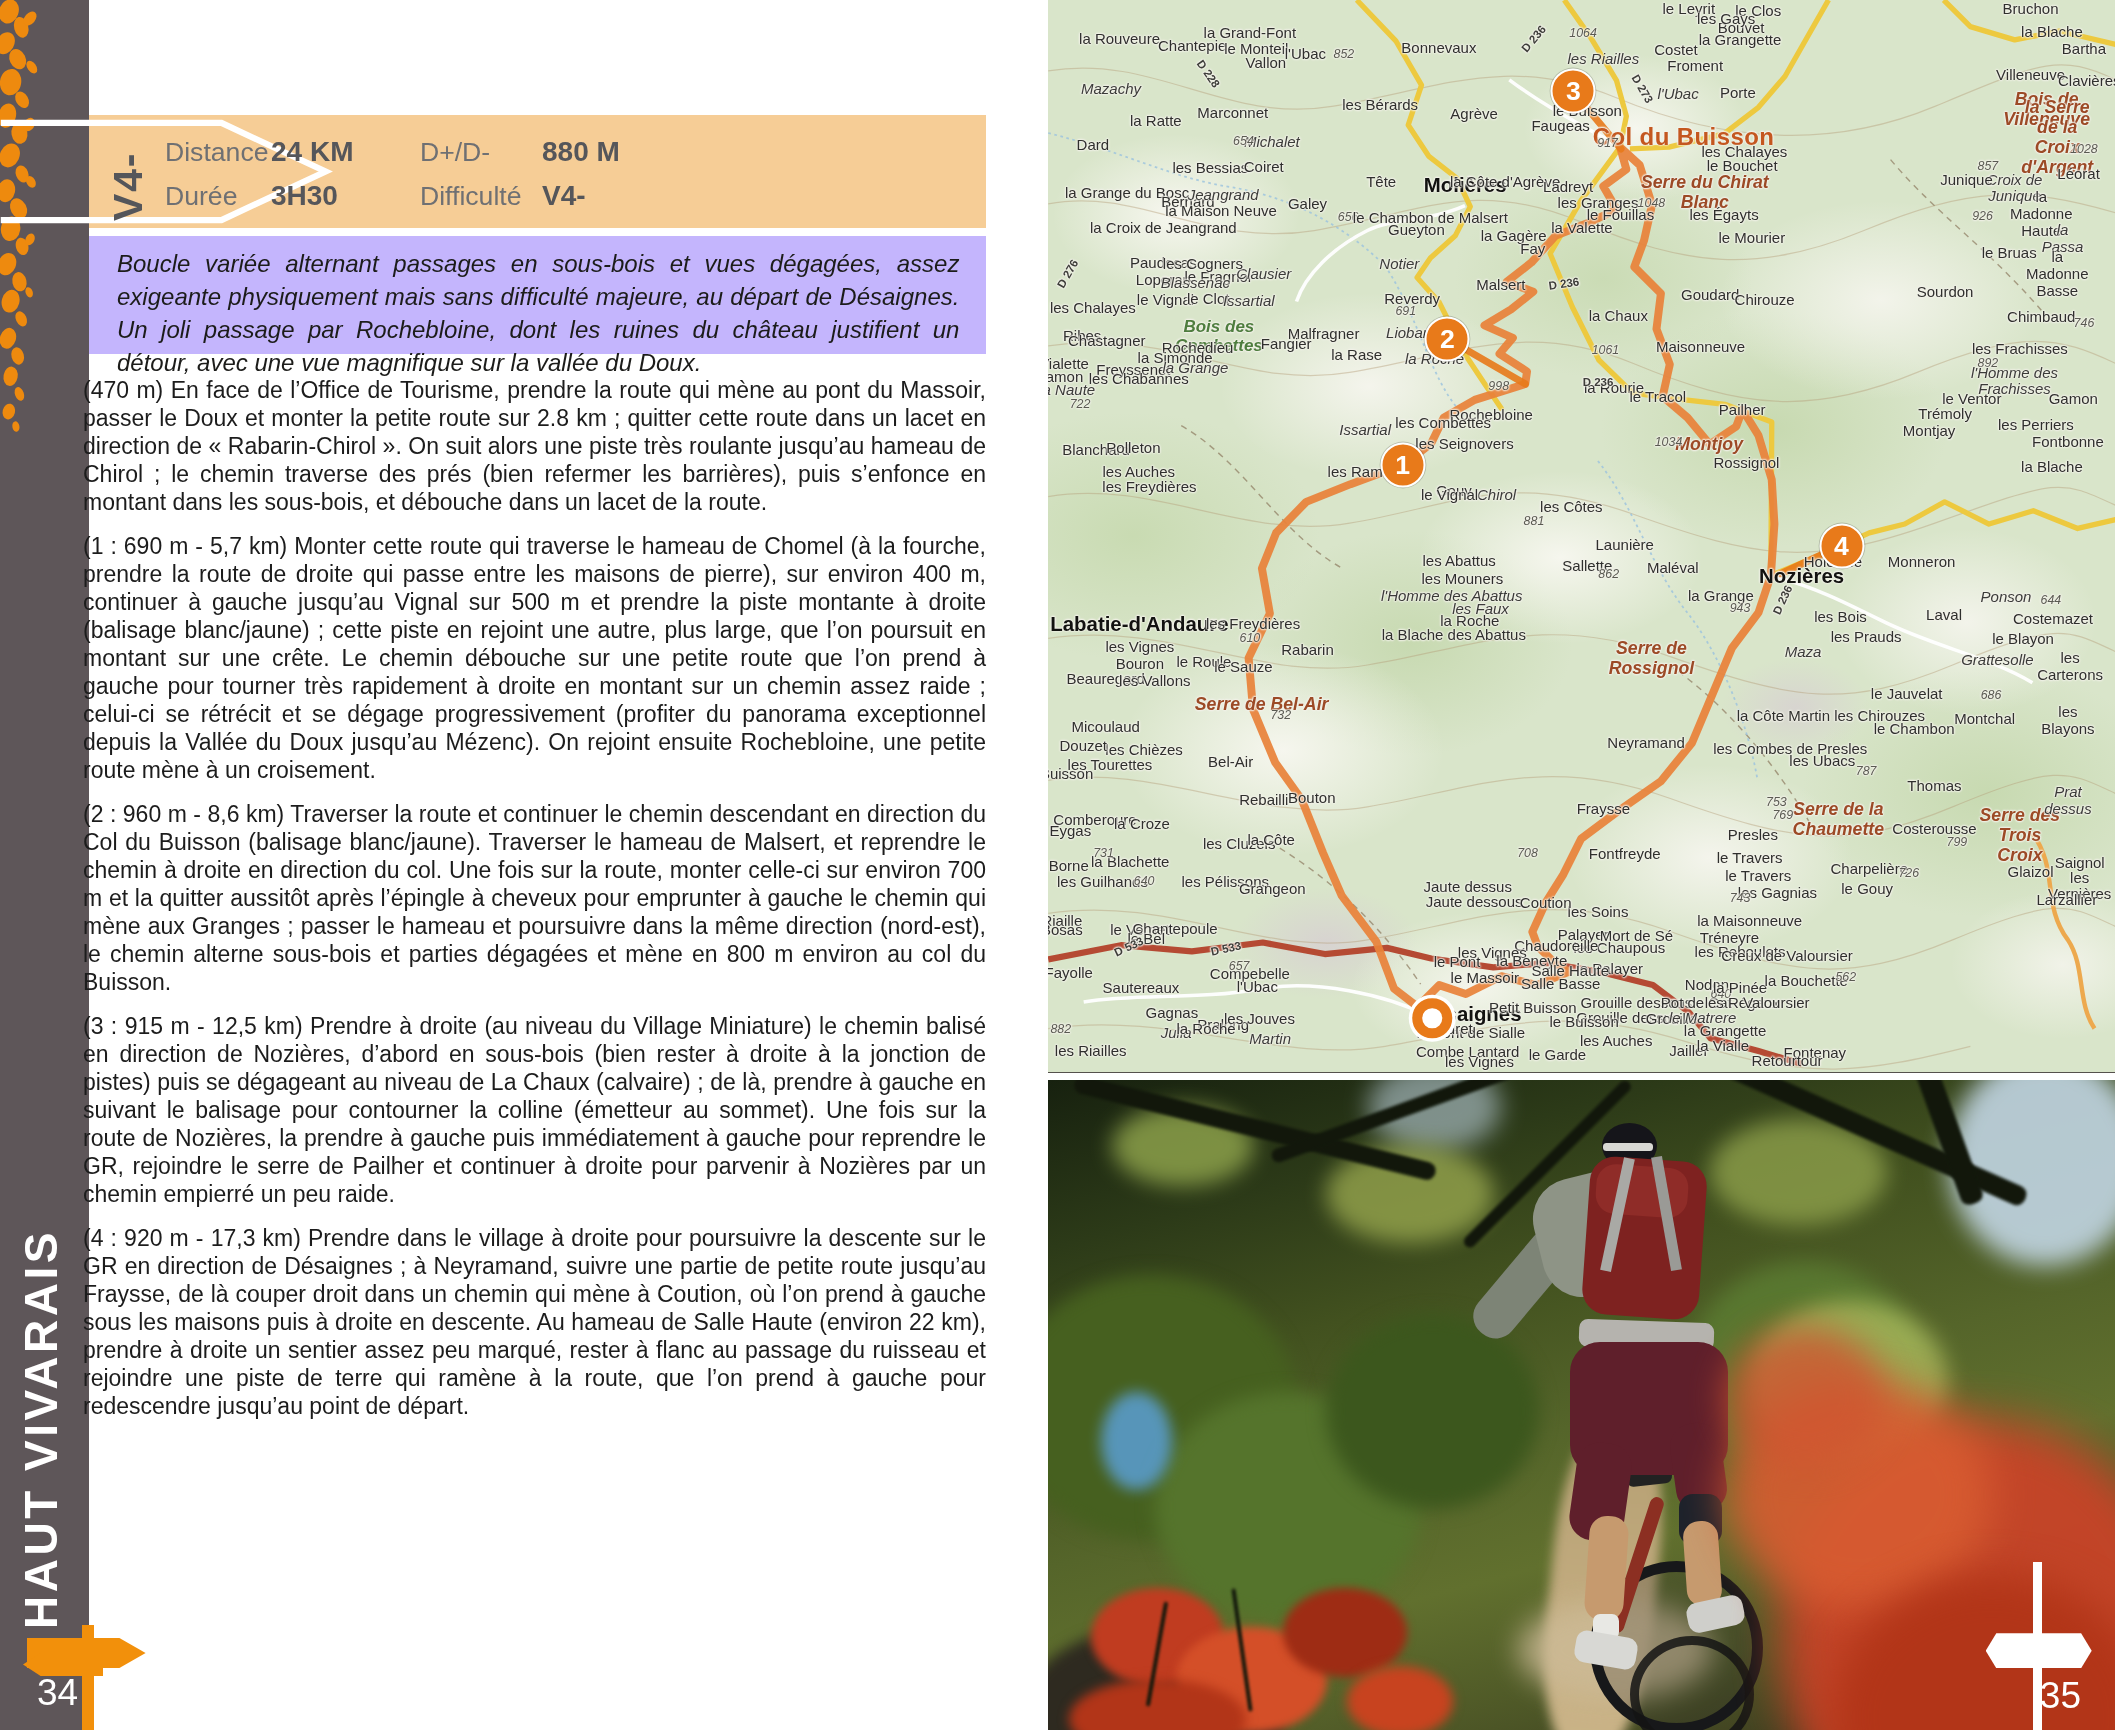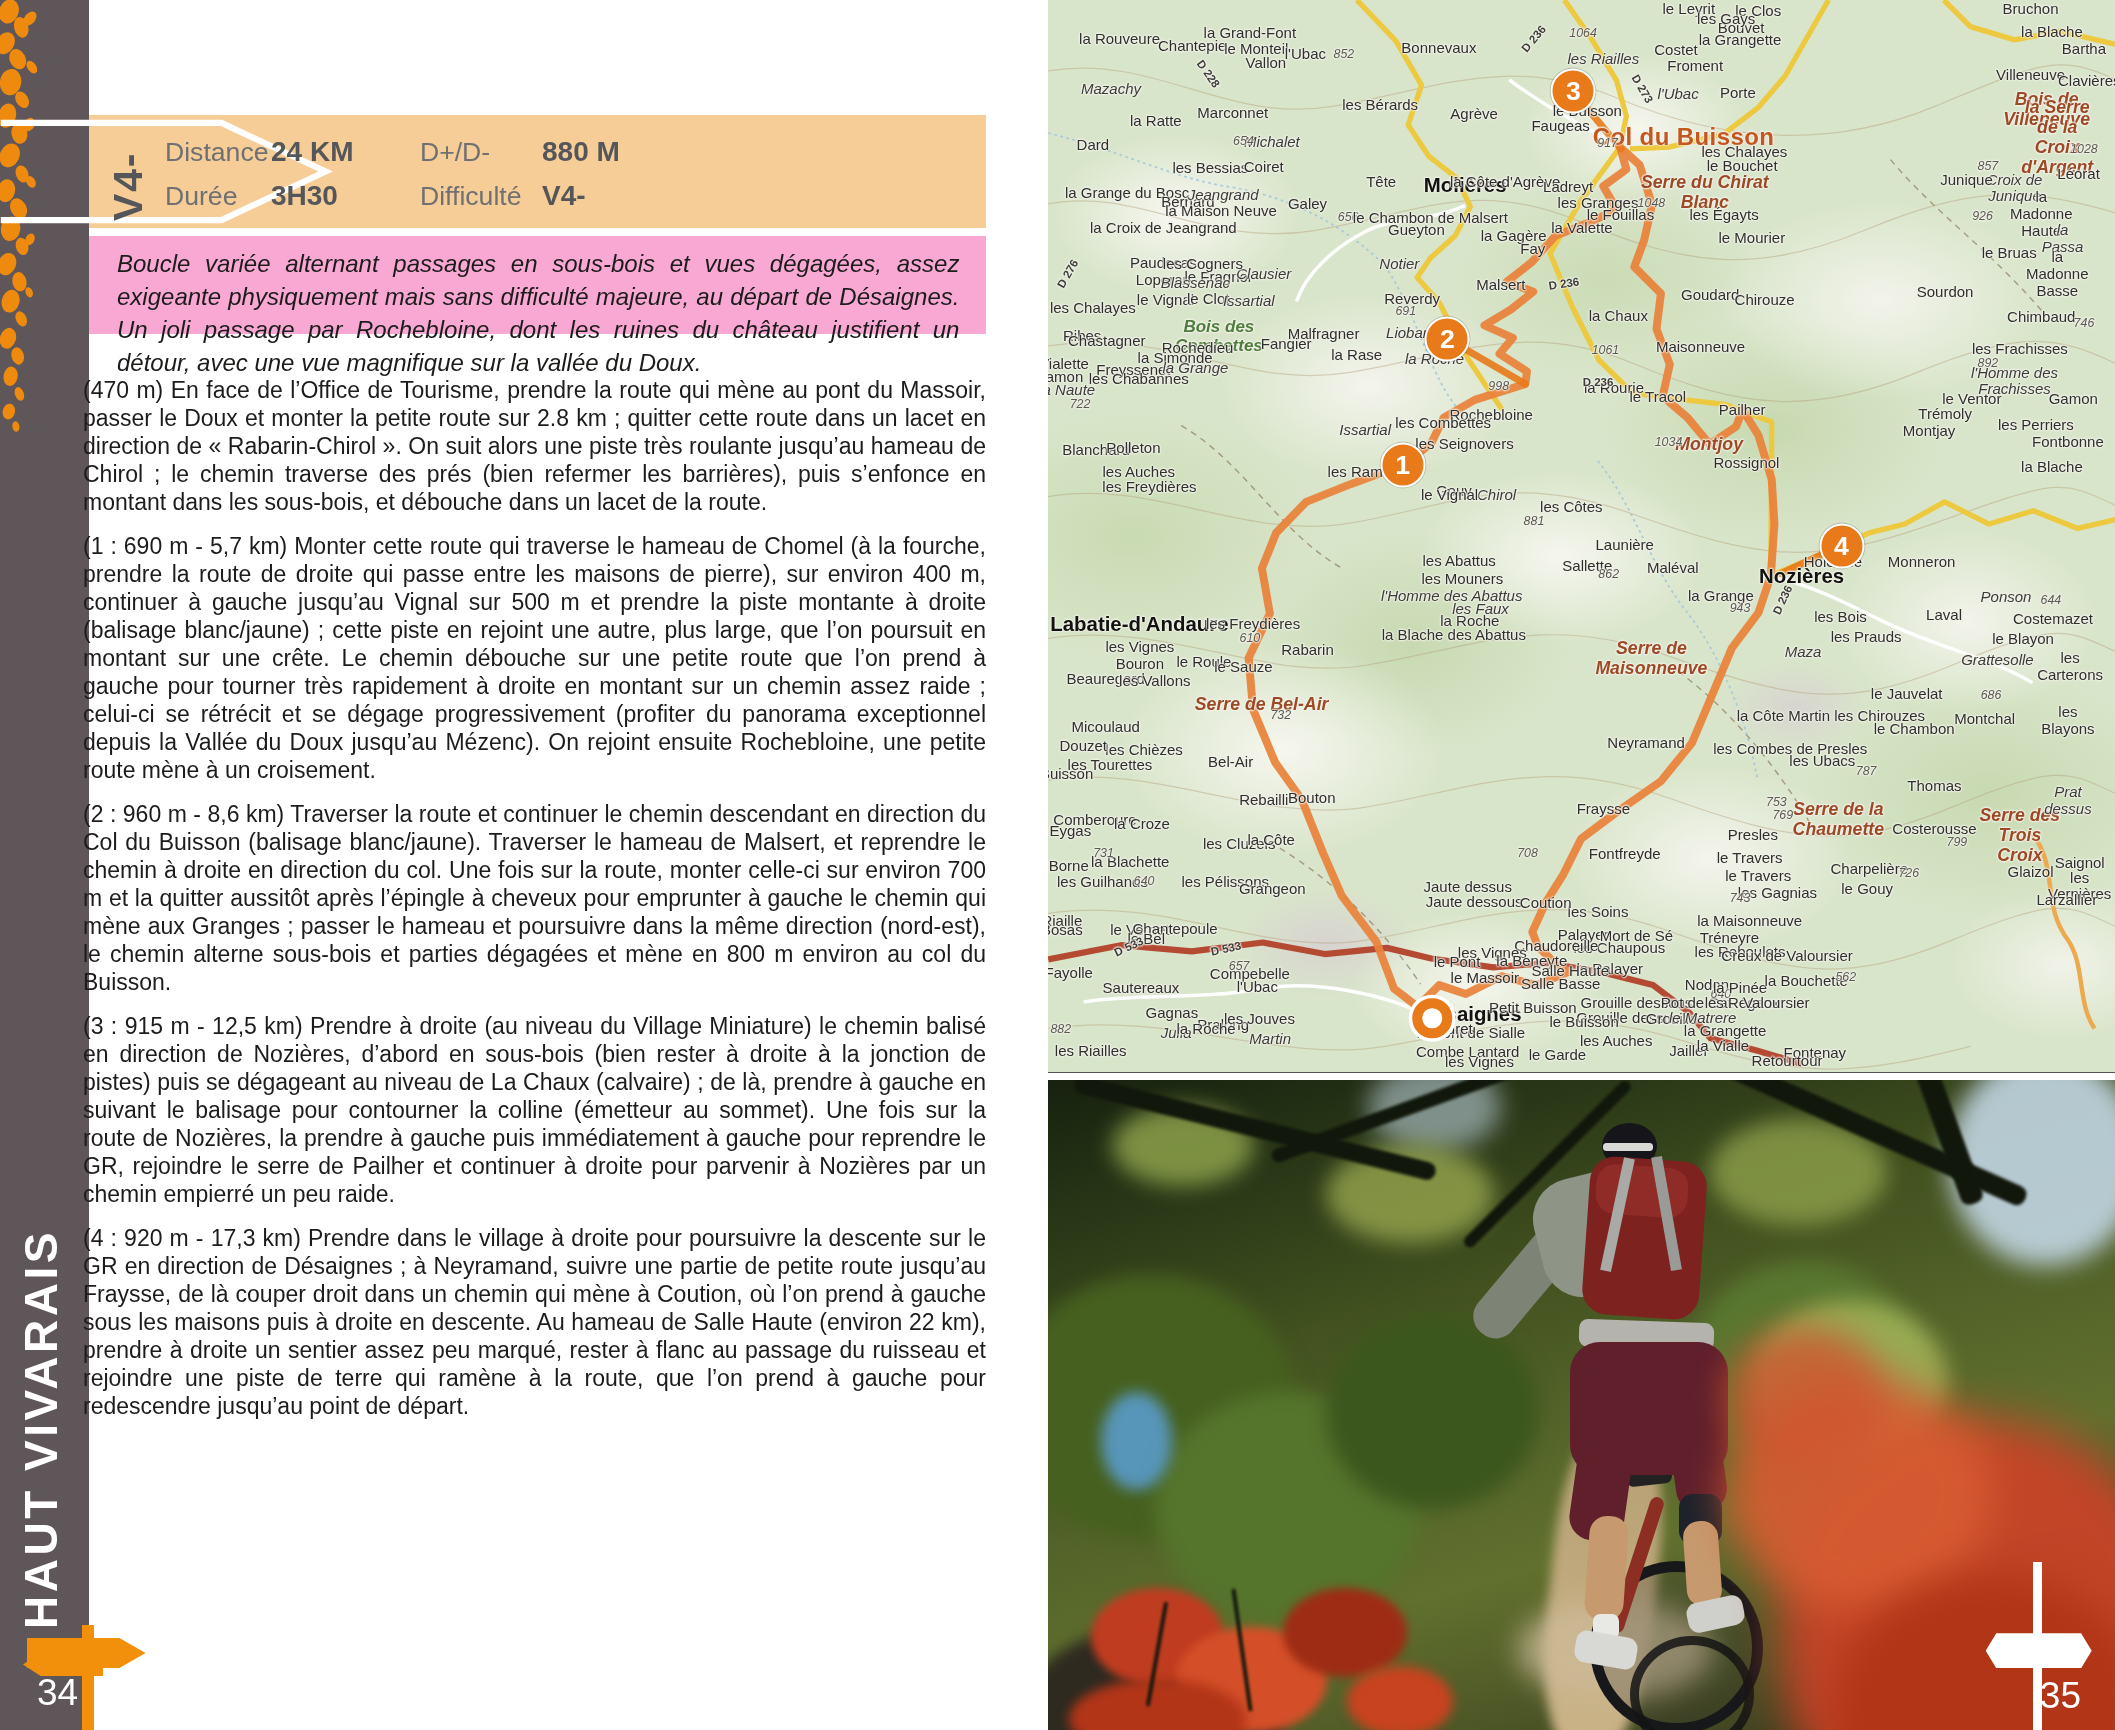--- a/index.html
+++ b/index.html
@@ -26,21 +26,21 @@
       letter-spacing:0px;transform:scaleX(.93);transform-origin:left center;white-space:nowrap;
       text-shadow:0 0 7px rgba(178,106,0,.95),1.8px 1.8px 0 rgba(178,106,0,.6),-1.8px -1.8px 0 rgba(178,106,0,.6);}
   .infobox{position:absolute;left:89px;top:115px;width:897px;height:113px;background:#F6CD96;}
   .chevron{position:absolute;left:-89px;top:0;}
   .vlabel{position:absolute;left:16px;top:7px;height:99px;writing-mode:vertical-rl;transform:rotate(180deg);
       color:#55565A;font-size:41px;font-weight:bold;letter-spacing:1.8px;}
   .stats{position:absolute;left:76px;top:21px;display:grid;
       grid-template-columns:106px 149px 122px 142px;row-gap:12.4px;align-items:baseline;}
   .stats .lbl{color:#6F7073;font-size:26.6px;}
   .stats .val{color:#55565A;font-size:28px;font-weight:bold;}
-  .introbox{position:absolute;left:89px;top:236px;width:897px;height:98px;background:#f9a8d4;}
+  .introbox{position:absolute;left:89px;top:236px;width:897px;height:118px;background:#c4b5fd;}
   .introbox p{margin:0;padding:10.6px 26.6px 0 28px;font-size:24px;line-height:33px;font-style:italic;
       color:#1c1c1a;text-align:justify;}
 
   
   .itinerary{position:absolute;left:83px;top:367px;width:903px;}
   .ithead{display:flex;align-items:center;}
   .ithead h2{margin:0;font-size:50px;font-weight:bold;color:#0e0e0e;transform:scaleX(.9);
       transform-origin:left center;white-space:nowrap;letter-spacing:-0.9px;}
   .dashes{flex:1;height:8px;margin-left:-7px;margin-top:8.9px;
       background:repeating-linear-gradient(90deg,#111 0 19.5px,transparent 19.5px 32px,#111 32px 51px,
@@ -226,21 +226,21 @@
     </svg>
     <div class="labels" id="map-labels">
         <span class="mlabel ml-t" style="left: 37.5%; top: 94.6%;">Désaignes</span>
         <span class="mlabel ml-t" style="left: 68.5%; top: 53.7%;">Nozières</span>
         <span class="mlabel ml-t" style="left: 37%; top: 17.3%;">Molières</span>
         <span class="mlabel ml-t" style="left: 6.5%; top: 58.2%;">Labatie-d'Andaure</span>
         <span class="mlabel ml-c" style="left: 59.5%; top: 12.8%;">Col du Buisson</span>
         <span class="mlabel ml-s" style="left: 61.5%; top: 18%;">Serre du Chirat
 Blanc</span>
         <span class="mlabel ml-s" style="left: 56.5%; top: 61.5%;">Serre de
-Maisonneuve</span>
+Rossignol</span>
         <span class="mlabel ml-s" style="left: 20%; top: 65.8%;">Serre de Bel-Air</span>
         <span class="mlabel ml-s" style="left: 74%; top: 76.5%;">Serre de la
 Chaumette</span>
         <span class="mlabel ml-s" style="left: 91%; top: 78%;">Serre des Trois
 Croix</span>
         <span class="mlabel ml-s" style="left: 93.5%; top: 10.3%;">Bois de Villeneuve</span>
         <span class="mlabel ml-s" style="left: 94.5%; top: 12.9%;">la Serre de la Croix
 d'Argent</span>
         <span class="mlabel ml-g" style="left: 16%; top: 31.3%;">Bois des
 Combettes</span>

